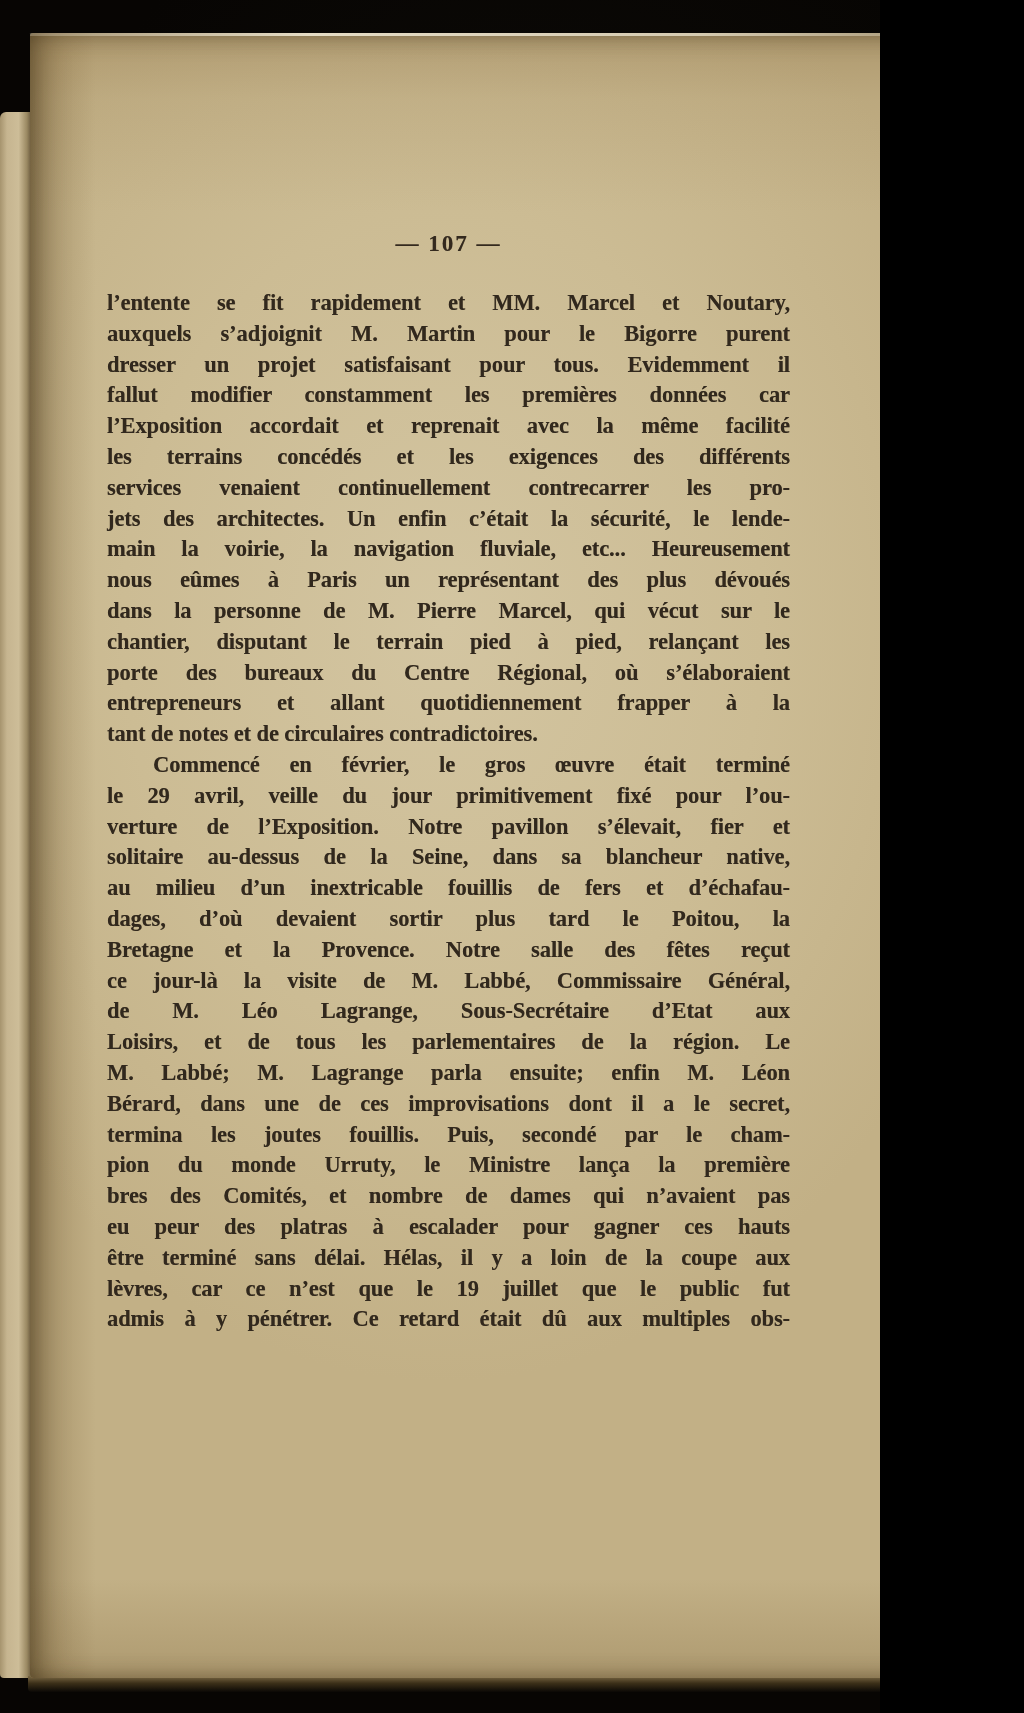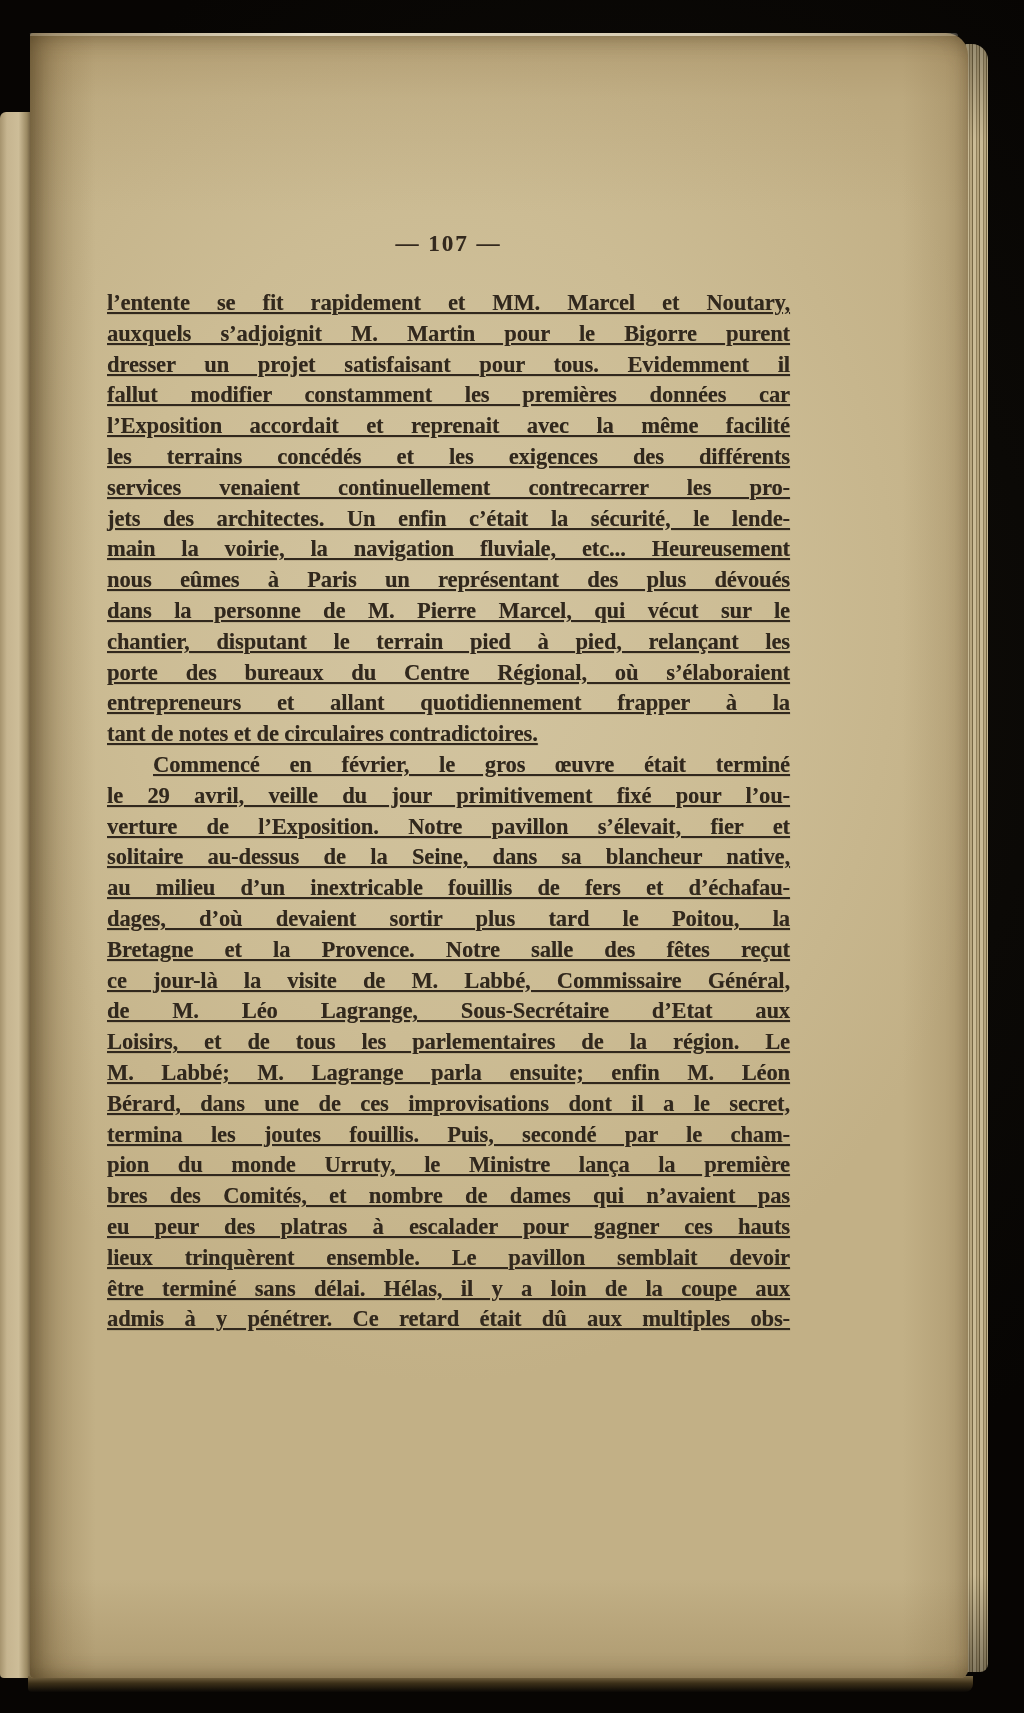--- a/index.html
+++ b/index.html
@@ -1,18 +1,18 @@
 <!DOCTYPE html>
 <html><head>
 <meta charset="utf-8">
 <style>
   html,body { margin:0; padding:0; background:#000; }
   .scene {
     position:relative;
-    width:1024px; height:1713px;
+    width:880px; height:1713px;
     background:
       radial-gradient(ellipse 70% 50% at 60% 40%, #14100a 0%, #0b0906 60%, #070503 100%);
     overflow:hidden;
     font-family:"Liberation Serif","DejaVu Serif",serif;
   }
 
   
   .left-fold {
     position:absolute;
     left:0; top:112px; width:32px; height:1566px;
@@ -86,21 +86,20 @@
     letter-spacing:-0.1px;
     text-shadow:0.2px 0.3px 0.4px rgba(40,30,18,0.40);
   }
   .para + .para { }
   .line {
     height:30.8px; line-height:30.8px;
     text-align:justify;
     text-align-last:justify;
     white-space:normal;
     overflow:visible;
-    text-decoration:underline;
   }
   .line.no-just { text-align-last:left; }
   .line.first-indent { padding-left:46px; }
 </style>
 </head>
 <body>
 
 <div class="scene">
   <div class="left-fold"></div>
   <div class="page-stack"></div>
@@ -136,19 +135,19 @@
           <div class="line">Bretagne et la Provence. Notre salle des fêtes reçut</div>
           <div class="line">ce jour-là la visite de M. Labbé, Commissaire Général,</div>
           <div class="line">de M. Léo Lagrange, Sous-Secrétaire d’Etat aux</div>
           <div class="line">Loisirs, et de tous les parlementaires de la région. Le</div>
           <div class="line">M. Labbé; M. Lagrange parla ensuite; enfin M. Léon</div>
           <div class="line">Bérard, dans une de ces improvisations dont il a le secret,</div>
           <div class="line">termina les joutes fouillis. Puis, secondé par le cham-</div>
           <div class="line">pion du monde Urruty, le Ministre lança la première</div>
           <div class="line">bres des Comités, et nombre de dames qui n’avaient pas</div>
           <div class="line">eu peur des platras à escalader pour gagner ces hauts</div>
-          <div class="line">lieux trinquèrent ensemble. Le pavillon semblait devoir</div>
           <div class="line">être terminé sans délai. Hélas, il y a loin de la coupe aux</div>
+          <div class="line">lèvres, car ce n’est que le 19 juillet que le public fut</div>
           <div class="line">admis à y pénétrer. Ce retard était dû aux multiples obs-</div>
         </div>
       </div>
   </div>
 </div>
 
 </body></html>

